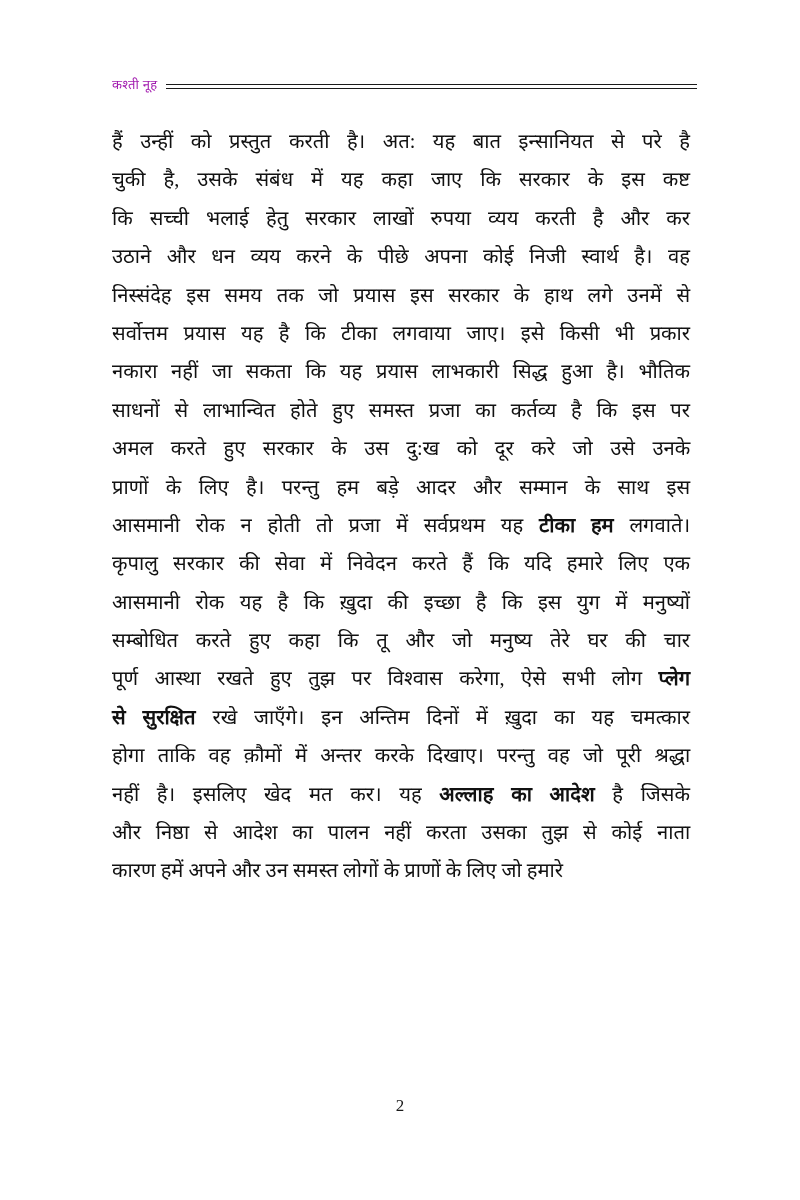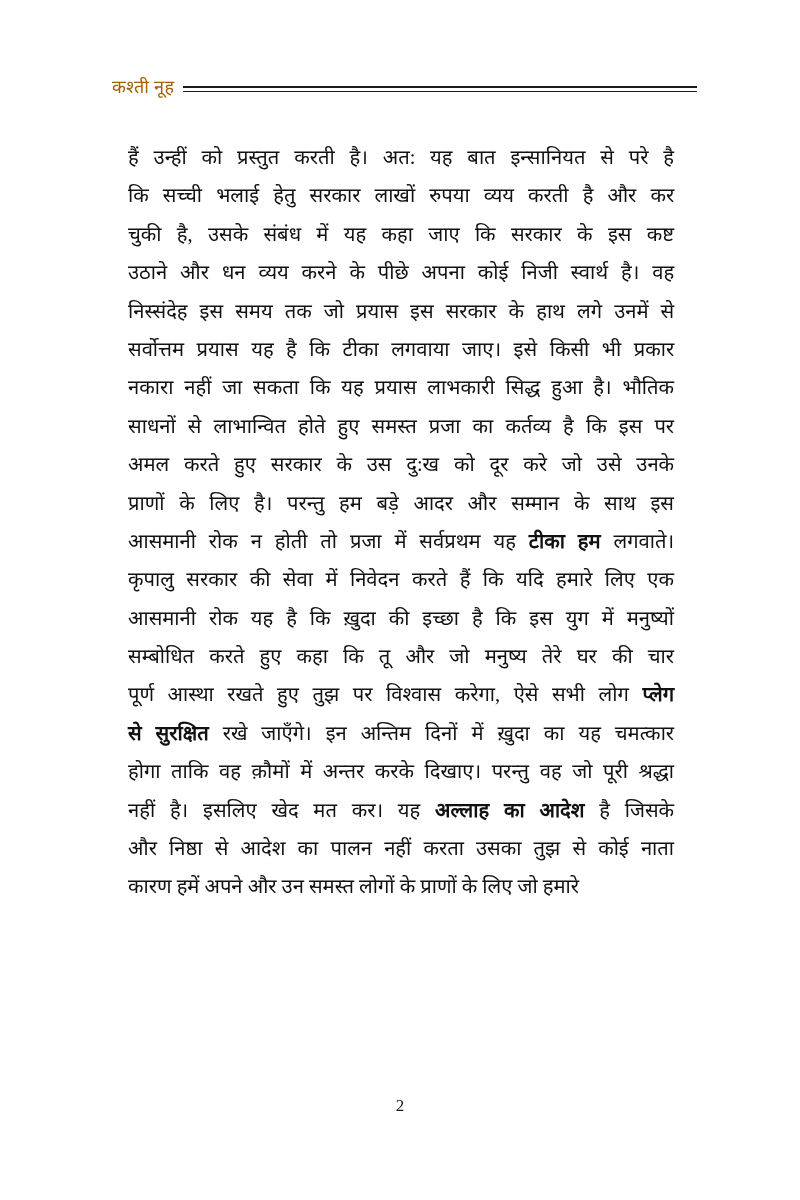--- a/index.html
+++ b/index.html
@@ -26,24 +26,24 @@
     left: 112px;
     right: 103px;
     top: 78px;
     display: flex;
     align-items: center;
     gap: 0px;
   }
 
   .running-head-title {
     font-family: "Liberation Serif", "DejaVu Serif", serif;
-    font-size: 18px;
+    font-size: 13px;
     line-height: 1.1;
     letter-spacing: 0.3px;
-    color: #a16207;
+    color: #a21caf;
     white-space: nowrap;
     padding-right: 9px;
   }
 
   .head-rule {
     flex: 1 1 auto;
     height: 6px;
     position: relative;
     margin-top: 3px;
   }
@@ -67,21 +67,21 @@
     width: 578px;
     font-size: 20.2px;
     line-height: 38.4px;
     text-align: justify;
     text-justify: inter-word;
     color: #111111;
     font-family: "Liberation Serif", "DejaVu Serif", serif;
   }
 
   .textblock p {
-    margin: 16px;
+    margin: 0;
     text-align: justify;
   }
 
   
   .line {
     display: block;
     text-align: justify;
     text-align-last: justify;
     height: 38.4px;
     white-space: nowrap;
@@ -117,22 +117,22 @@
 <div class="page">
 
   <div class="running-head">
     <div class="running-head-title">कश्ती नूह</div>
     <div class="head-rule"></div>
   </div>
 
   <div class="textblock">
     <p id="body-paragraph">
         <span class="line"><span class="w">हैं</span> <span class="w">उन्हीं</span> <span class="w">को</span> <span class="w">प्रस्तुत</span> <span class="w">करती</span> <span class="w">है।</span> <span class="w">अत:</span> <span class="w">यह</span> <span class="w">बात</span> <span class="w">इन्सानियत</span> <span class="w">से</span> <span class="w">परे</span> <span class="w">है</span></span>
+        <span class="line"><span class="w">चुकी</span> <span class="w">है,</span> <span class="w">उसके</span> <span class="w">संबंध</span> <span class="w">में</span> <span class="w">यह</span> <span class="w">कहा</span> <span class="w">जाए</span> <span class="w">कि</span> <span class="w">सरकार</span> <span class="w">के</span> <span class="w">इस</span> <span class="w">कष्ट</span></span>
         <span class="line"><span class="w">कि</span> <span class="w">सच्ची</span> <span class="w">भलाई</span> <span class="w">हेतु</span> <span class="w">सरकार</span> <span class="w">लाखों</span> <span class="w">रुपया</span> <span class="w">व्यय</span> <span class="w">करती</span> <span class="w">है</span> <span class="w">और</span> <span class="w">कर</span></span>
-        <span class="line"><span class="w">चुकी</span> <span class="w">है,</span> <span class="w">उसके</span> <span class="w">संबंध</span> <span class="w">में</span> <span class="w">यह</span> <span class="w">कहा</span> <span class="w">जाए</span> <span class="w">कि</span> <span class="w">सरकार</span> <span class="w">के</span> <span class="w">इस</span> <span class="w">कष्ट</span></span>
         <span class="line"><span class="w">उठाने</span> <span class="w">और</span> <span class="w">धन</span> <span class="w">व्यय</span> <span class="w">करने</span> <span class="w">के</span> <span class="w">पीछे</span> <span class="w">अपना</span> <span class="w">कोई</span> <span class="w">निजी</span> <span class="w">स्वार्थ</span> <span class="w">है।</span> <span class="w">वह</span></span>
         <span class="line"><span class="w">निस्संदेह</span> <span class="w">इस</span> <span class="w">समय</span> <span class="w">तक</span> <span class="w">जो</span> <span class="w">प्रयास</span> <span class="w">इस</span> <span class="w">सरकार</span> <span class="w">के</span> <span class="w">हाथ</span> <span class="w">लगे</span> <span class="w">उनमें</span> <span class="w">से</span></span>
         <span class="line"><span class="w">सर्वोत्तम</span> <span class="w">प्रयास</span> <span class="w">यह</span> <span class="w">है</span> <span class="w">कि</span> <span class="w">टीका</span> <span class="w">लगवाया</span> <span class="w">जाए।</span> <span class="w">इसे</span> <span class="w">किसी</span> <span class="w">भी</span> <span class="w">प्रकार</span></span>
         <span class="line"><span class="w">नकारा</span> <span class="w">नहीं</span> <span class="w">जा</span> <span class="w">सकता</span> <span class="w">कि</span> <span class="w">यह</span> <span class="w">प्रयास</span> <span class="w">लाभकारी</span> <span class="w">सिद्ध</span> <span class="w">हुआ</span> <span class="w">है।</span> <span class="w">भौतिक</span></span>
         <span class="line"><span class="w">साधनों</span> <span class="w">से</span> <span class="w">लाभान्वित</span> <span class="w">होते</span> <span class="w">हुए</span> <span class="w">समस्त</span> <span class="w">प्रजा</span> <span class="w">का</span> <span class="w">कर्तव्य</span> <span class="w">है</span> <span class="w">कि</span> <span class="w">इस</span> <span class="w">पर</span></span>
         <span class="line"><span class="w">अमल</span> <span class="w">करते</span> <span class="w">हुए</span> <span class="w">सरकार</span> <span class="w">के</span> <span class="w">उस</span> <span class="w">दु:ख</span> <span class="w">को</span> <span class="w">दूर</span> <span class="w">करे</span> <span class="w">जो</span> <span class="w">उसे</span> <span class="w">उनके</span></span>
         <span class="line"><span class="w">प्राणों</span> <span class="w">के</span> <span class="w">लिए</span> <span class="w">है।</span> <span class="w">परन्तु</span> <span class="w">हम</span> <span class="w">बड़े</span> <span class="w">आदर</span> <span class="w">और</span> <span class="w">सम्मान</span> <span class="w">के</span> <span class="w">साथ</span> <span class="w">इस</span></span>
         <span class="line"><span class="w">आसमानी</span> <span class="w">रोक</span> <span class="w">न</span> <span class="w">होती</span> <span class="w">तो</span> <span class="w">प्रजा</span> <span class="w">में</span> <span class="w">सर्वप्रथम</span> <span class="w">यह</span> <span class="w bold">टीका</span> <span class="w bold">हम</span> <span class="w">लगवाते।</span></span>
         <span class="line"><span class="w">कृपालु</span> <span class="w">सरकार</span> <span class="w">की</span> <span class="w">सेवा</span> <span class="w">में</span> <span class="w">निवेदन</span> <span class="w">करते</span> <span class="w">हैं</span> <span class="w">कि</span> <span class="w">यदि</span> <span class="w">हमारे</span> <span class="w">लिए</span> <span class="w">एक</span></span>
         <span class="line"><span class="w">आसमानी</span> <span class="w">रोक</span> <span class="w">यह</span> <span class="w">है</span> <span class="w">कि</span> <span class="w">ख़ुदा</span> <span class="w">की</span> <span class="w">इच्छा</span> <span class="w">है</span> <span class="w">कि</span> <span class="w">इस</span> <span class="w">युग</span> <span class="w">में</span> <span class="w">मनुष्यों</span></span>

